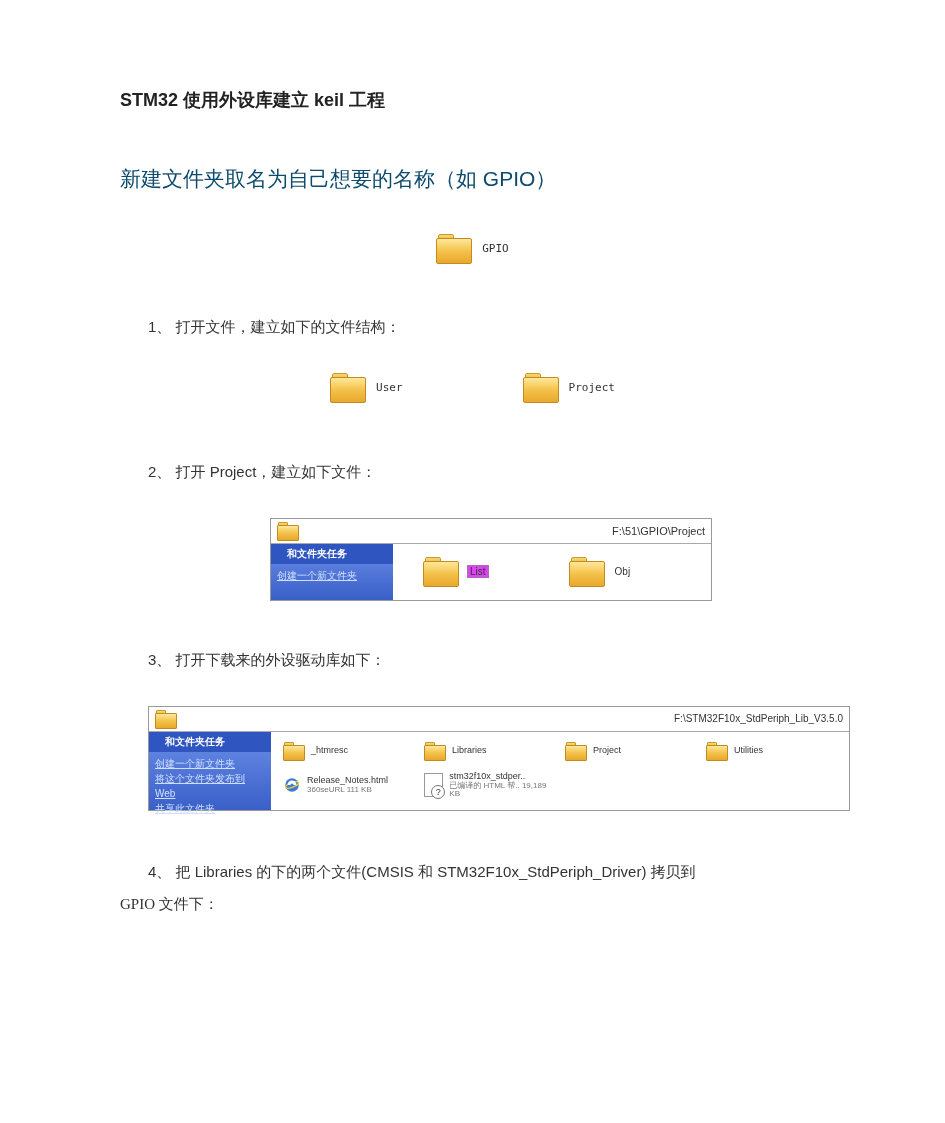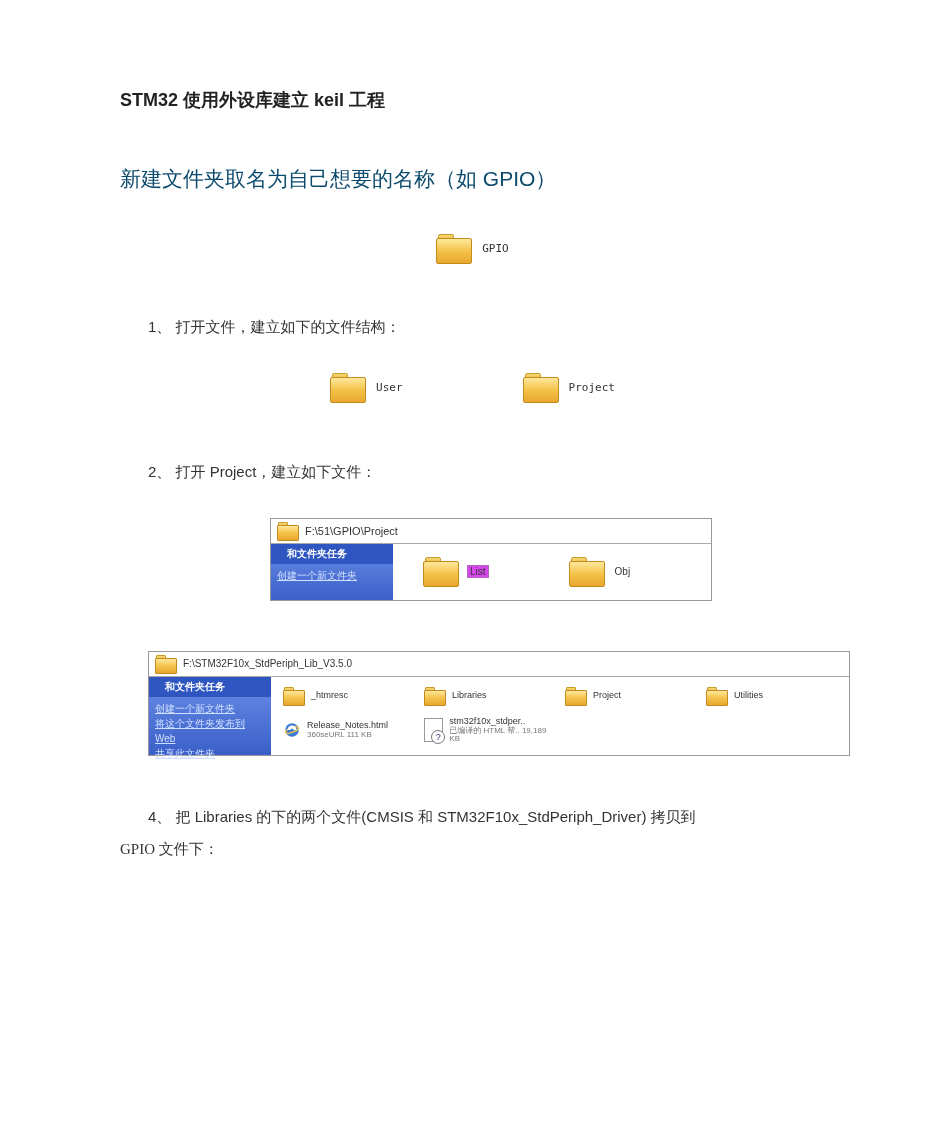--- a/index.html
+++ b/index.html
@@ -135,20 +135,21 @@
     font-family: "SimSun", Tahoma, sans-serif;
     font-size: 11px;
   }
   .explorer-address {
     background: #fff;
     border-bottom: 1px solid #aaa;
     padding: 3px 6px;
     display: flex;
     align-items: center;
     gap: 6px;
+    justify-content: space-between;
   }
   .explorer-body {
     display: flex;
     height: 56px;
   }
   .explorer-side {
     width: 110px;
     background: linear-gradient(to bottom, #6a8ee8, #3a5fc8);
     color: #fff;
     padding: 4px 6px;
@@ -313,20 +314,21 @@
           <span class="m-label">List</span>
         </div>
         <div class="m-item">
           <span class="folder-icon"></span>
           <span class="m-label-plain">Obj</span>
         </div>
       </div>
     </div>
   </div>
 
+  <div class="step">3、  打开下载来的外设驱动库如下：</div>
 
   <div class="explorer-wide">
     <div class="explorer-address">
       <span class="folder-icon-sm"></span>
       <span>F:\STM32F10x_StdPeriph_Lib_V3.5.0</span>
     </div>
     <div class="explorer-body">
       <div class="explorer-side">
         <div class="side-title">和文件夹任务</div>
         <div class="side-link">创建一个新文件夹</div>

